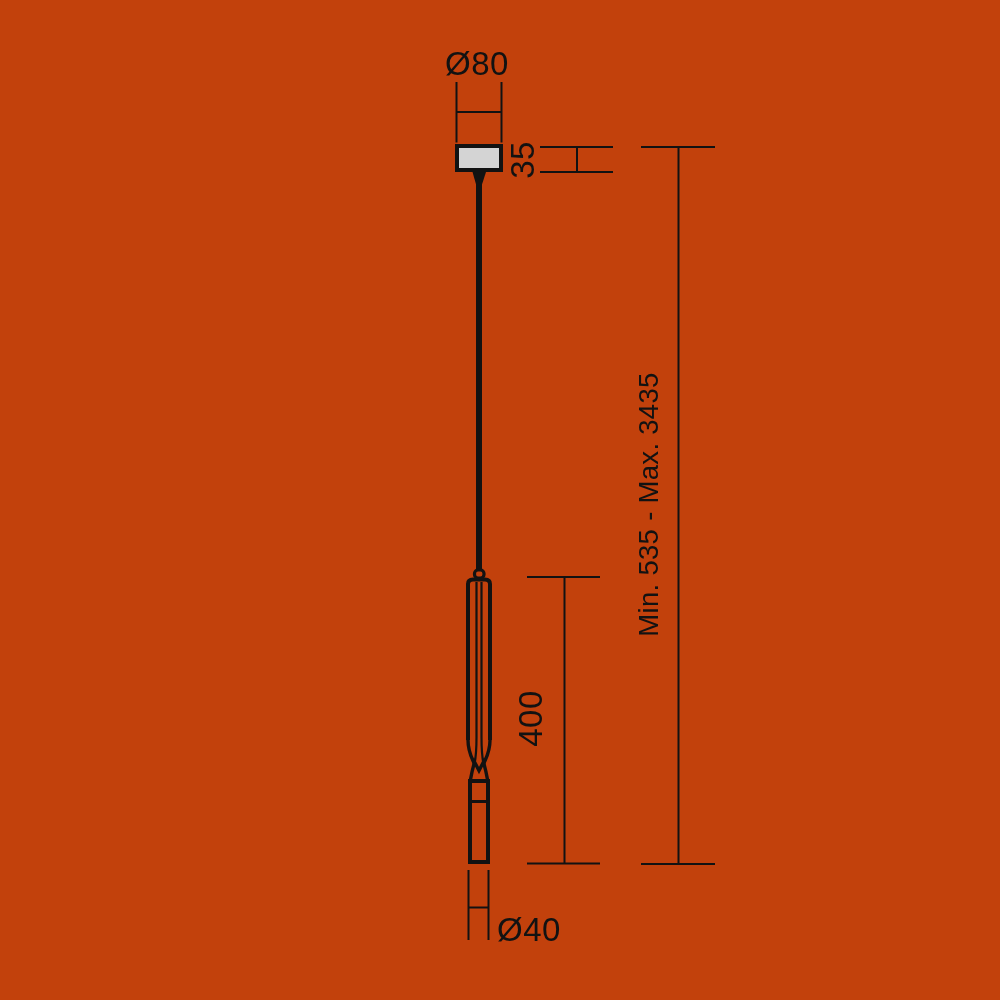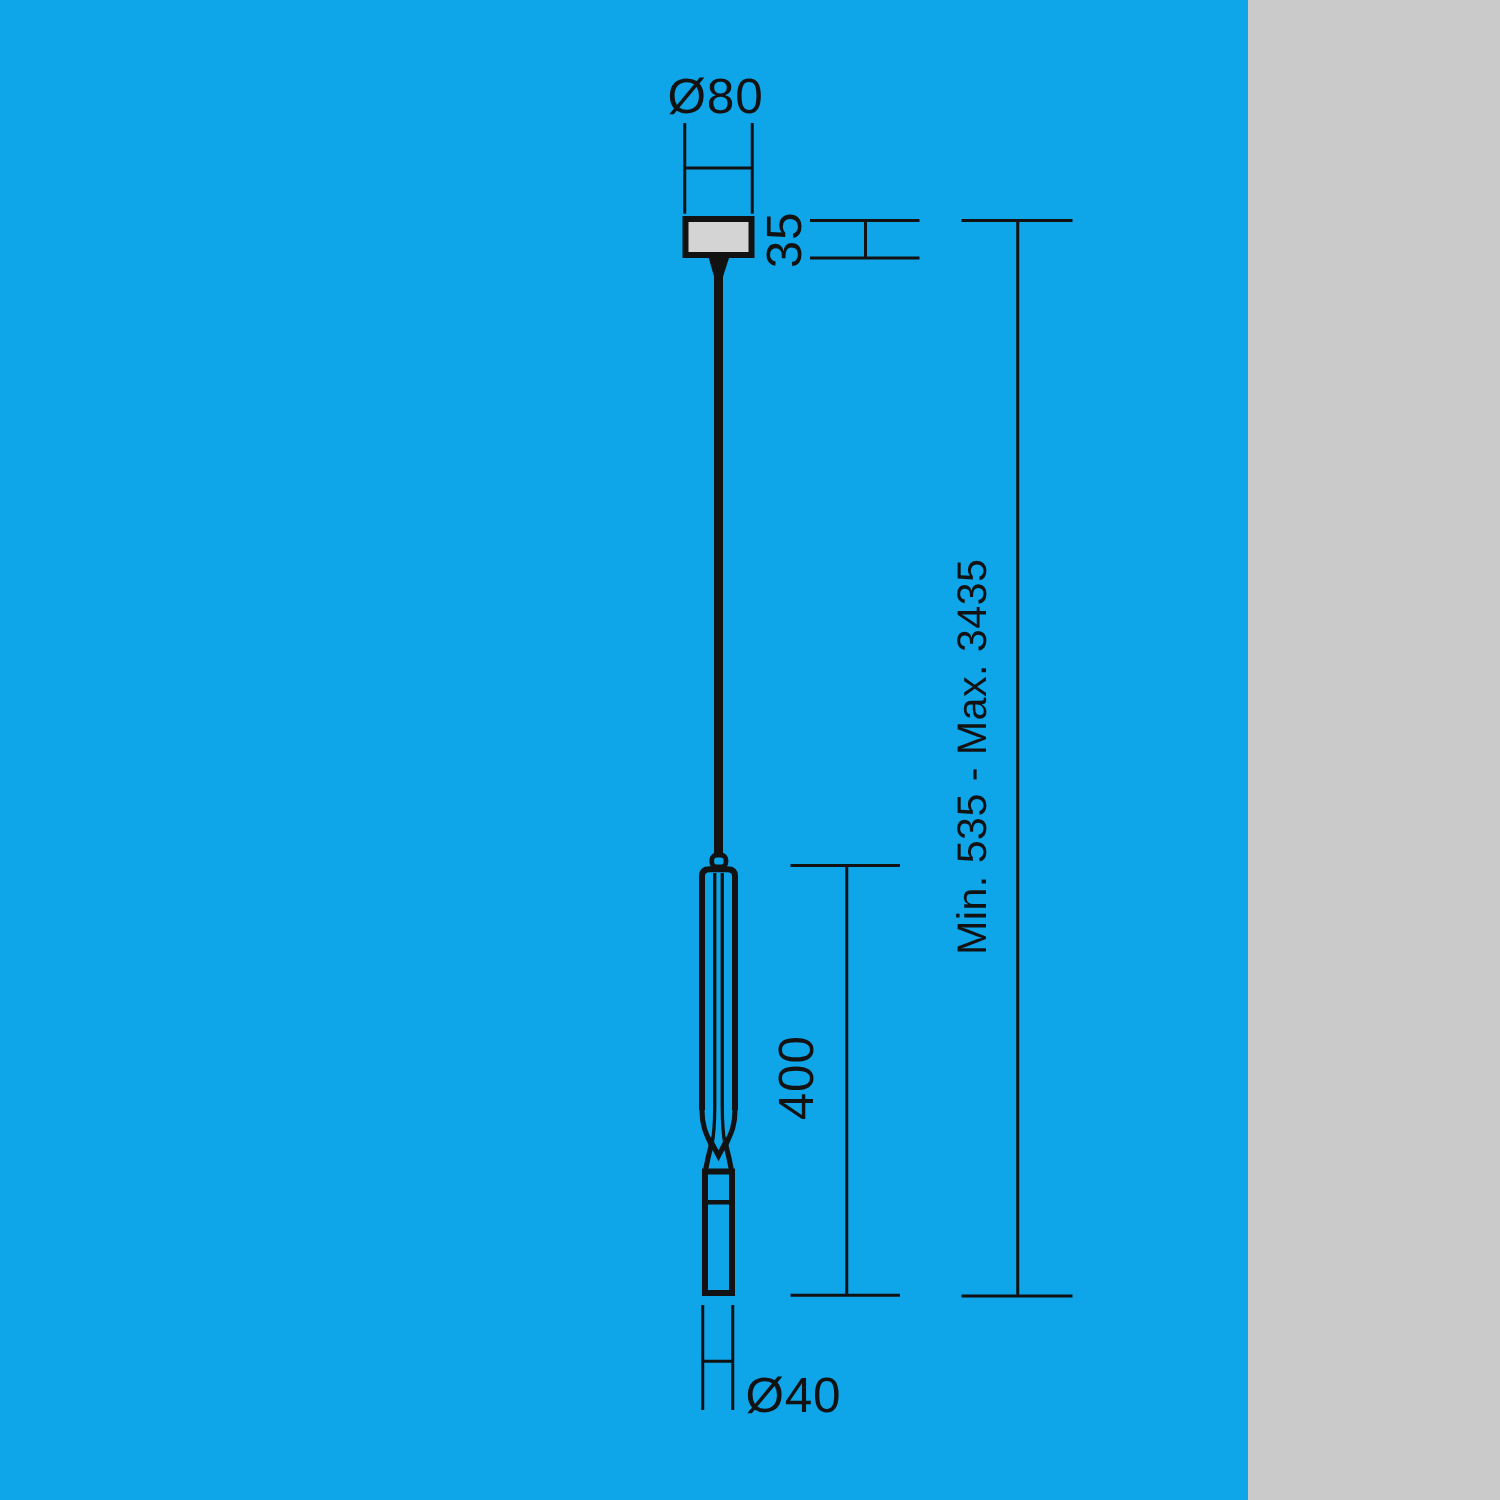--- a/index.html
+++ b/index.html
@@ -6,23 +6,23 @@
     margin: 0;
     padding: 0;
     width: 1000px;
     height: 1000px;
     background: #cacaca;
     font-family: "Liberation Sans", sans-serif;
     overflow: hidden;
   }
   .stage {
     position: relative;
-    width: 832px;
+    width: 1000px;
     height: 1000px;
-    background: #0ea5e9;
+    background: #c2410c;
   }
   svg { display: block; }
   .dim-text {
     fill: #121212;
     font-family: "Liberation Sans", sans-serif;
     font-size: 33px;
     letter-spacing: 0.5px;
   }
   .dim-text-long {
     fill: #121212;

